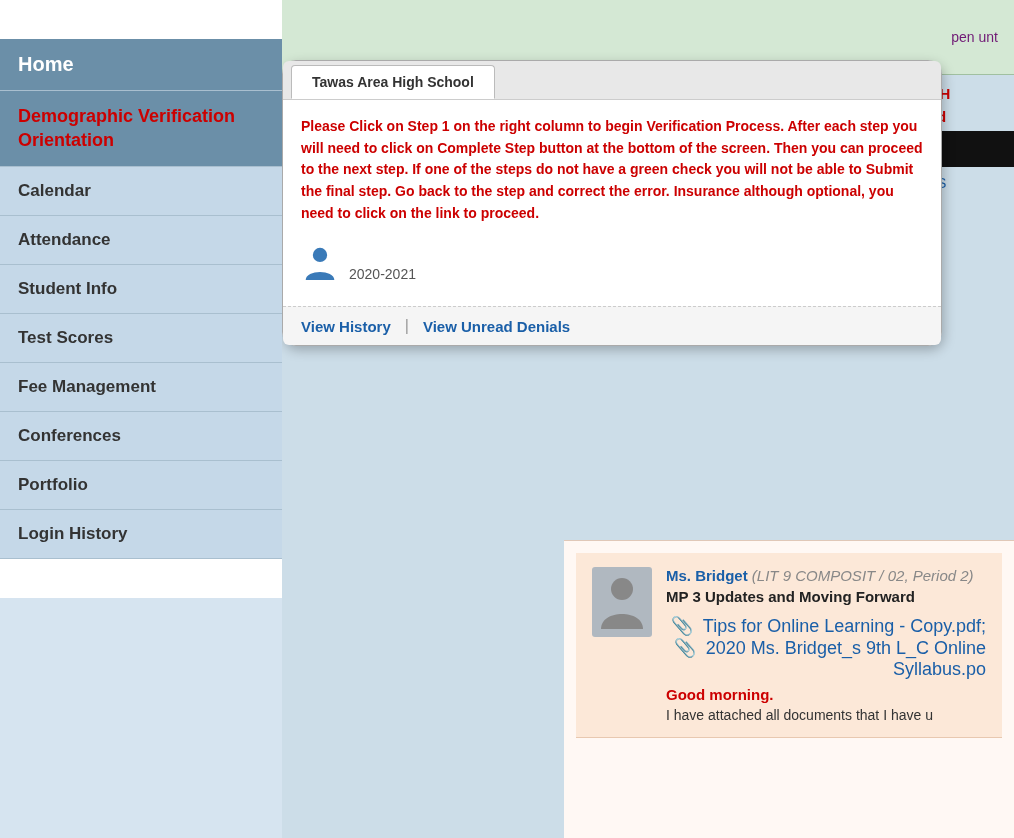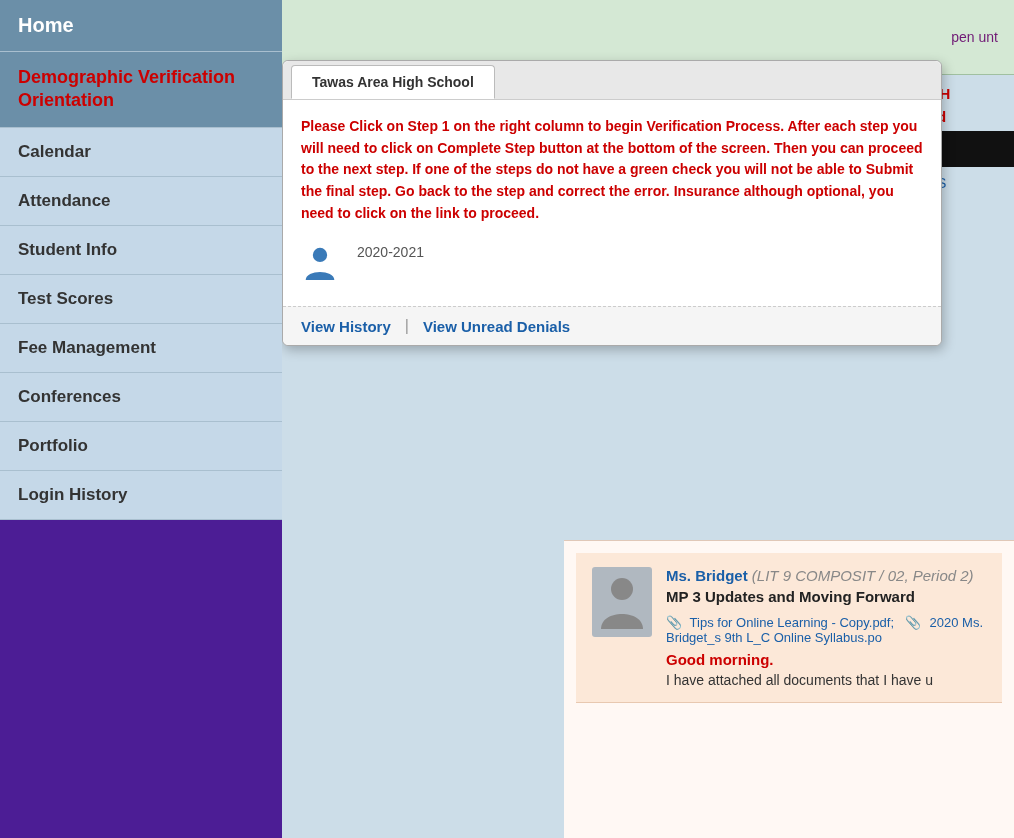--- a/index.html
+++ b/index.html
@@ -11,24 +11,25 @@
       overflow: hidden;
       position: relative;
     }
 
     
     .sidebar {
       position: absolute;
       left: 0;
       top: 0;
       width: 282px;
-      height: 838px;
-      background: #4c1d95;
+      height: 598px;
+      background: #ffffff;
       display: flex;
       flex-direction: column;
+      justify-content: center;
     }
 
     .sidebar-item {
       padding: 14px 18px;
       font-size: 17px;
       font-weight: bold;
       color: #333;
       background: #c5d8e8;
       border-bottom: 1px solid #a9bfcf;
       cursor: pointer;
@@ -86,21 +87,21 @@
     }
 
     
     .modal-overlay {
       position: absolute;
       left: 0;
       top: 60px;
       width: 660px;
       background: white;
       border: 1px solid #aaa;
-      border-radius: 6px;
+      border-radius: 14px;
       box-shadow: 2px 4px 12px rgba(0,0,0,0.25);
       z-index: 10;
     }
 
     .modal-tab {
       background: #e8e8e8;
       border-bottom: 1px solid #ccc;
       padding: 0;
       border-radius: 6px 6px 0 0;
     }
@@ -126,22 +127,22 @@
     .modal-instruction {
       color: #cc0000;
       font-size: 14px;
       line-height: 1.55;
       font-weight: bold;
       margin-bottom: 12px;
     }
 
     .modal-user-row {
       display: flex;
-      align-items: flex-start;
-      gap: 18px;
+      align-items: flex-end;
+      gap: 10px;
       padding: 8px 0;
     }
 
     .user-icon {
       width: 38px;
       height: 38px;
       display: flex;
       align-items: center;
       justify-content: center;
     }
@@ -263,23 +264,24 @@
     }
 
     .message-subject {
       font-size: 15px;
       color: #222;
       font-weight: bold;
       margin-bottom: 10px;
     }
 
     .message-attachment {
-      font-size: 13px;
+      font-size: 18px;
       color: #1a5fa8;
       margin-bottom: 4px;
+      text-align: right;
     }
 
     .message-attachment a {
       color: #1a5fa8;
       text-decoration: none;
     }
 
     .message-attachment .clip {
       color: #888;
       margin-right: 4px;

